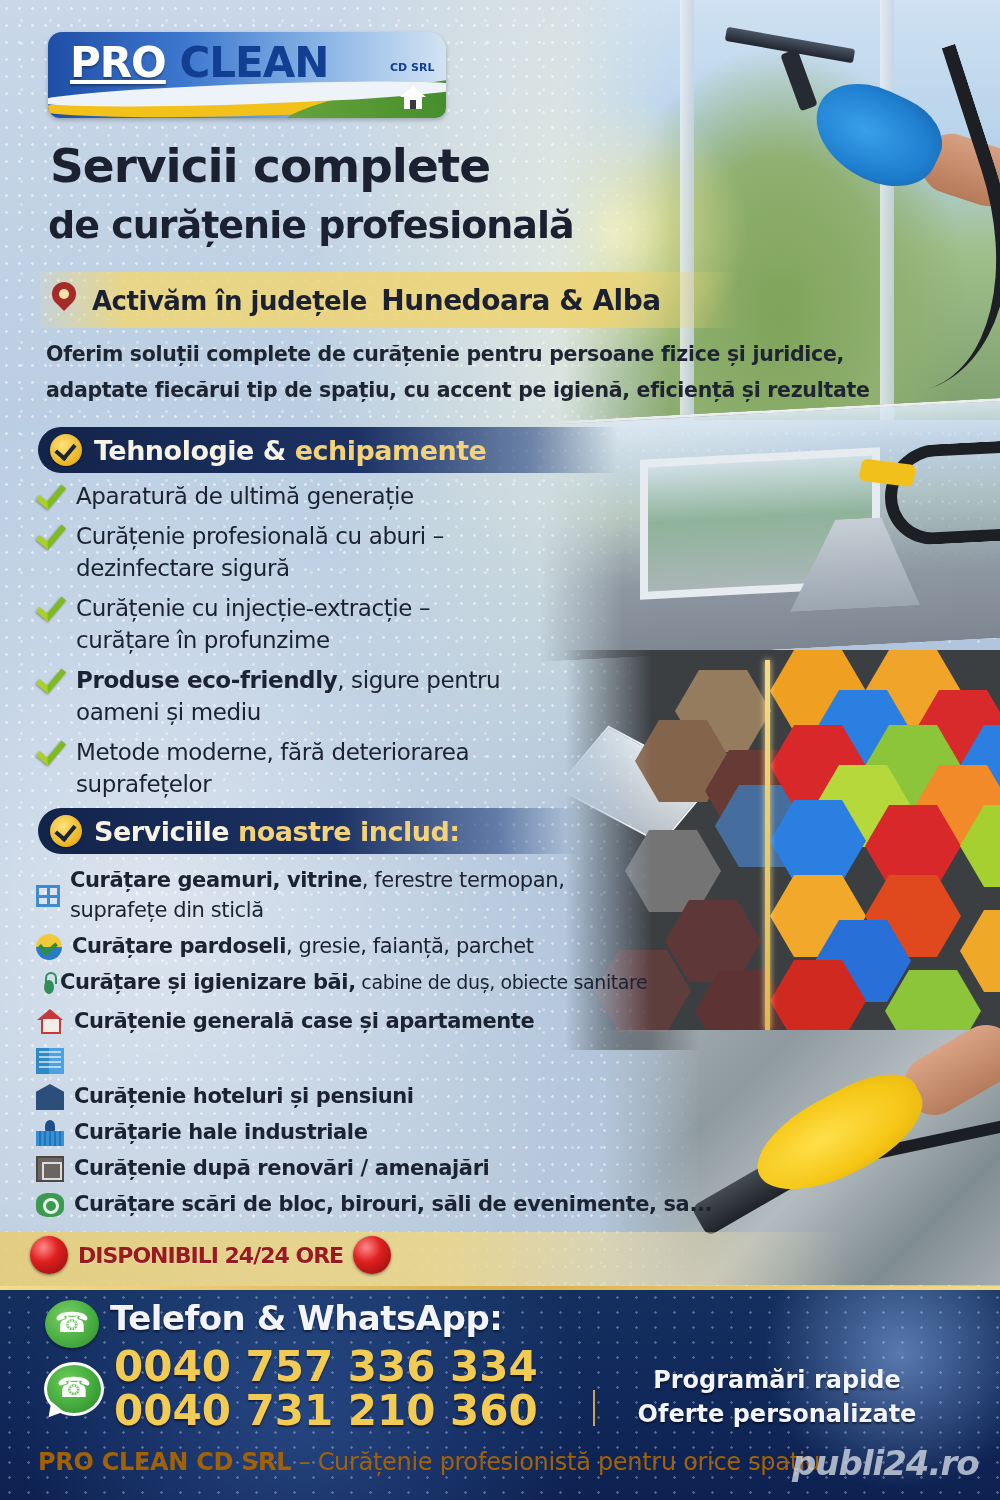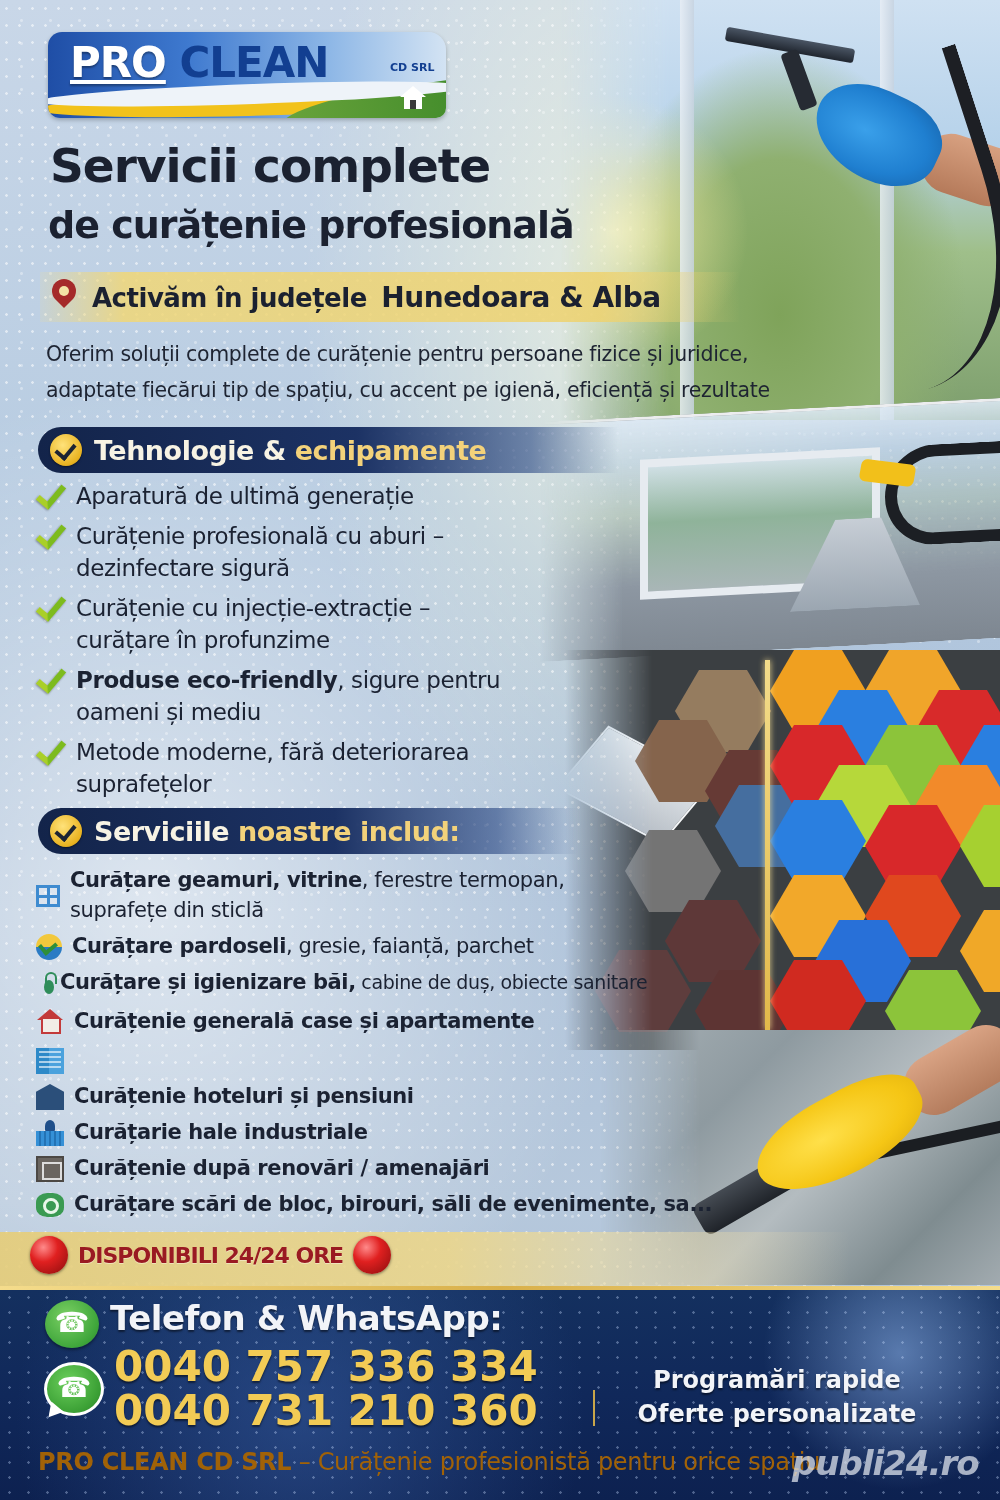--- a/index.html
+++ b/index.html
@@ -102,31 +102,31 @@
   .logo-house { position: absolute; left: 352px; top: 54px; width: 26px; height: 24px; }
   .logo-house .roof { position: absolute; left: 0; top: 0; width: 0; height: 0; border-left: 13px solid transparent; border-right: 13px solid transparent; border-bottom: 11px solid #fff; }
   .logo-house .walls { position: absolute; left: 4px; top: 10px; width: 18px; height: 13px; background: #fff; }
   .logo-house .door { position: absolute; left: 10px; top: 14px; width: 6px; height: 9px; background: #3a3a3a; }
 
   
   .headline1 { left: 50px; top: 138px; font-size: 47px; font-weight: bold; color: #1b2130; letter-spacing: -1px; }
   .headline2 { left: 48px; top: 203px; font-size: 38px; font-weight: bold; color: #1b2130; letter-spacing: -1px; }
 
   .location-bar {
-    left: 40px; top: 272px; width: 700px; height: 50px;
+    left: 40px; top: 272px; width: 700px; height: 56px;
     background: linear-gradient(90deg, rgba(240,222,150,0.15) 0%, rgba(240,215,120,0.85) 12%, rgba(238,210,110,0.85) 80%, rgba(240,220,140,0) 100%);
     display: flex; align-items: center; padding-left: 10px;
   }
   .pin { width: 28px; height: 36px; position: relative; margin-right: 14px; }
   .pin .drop { position: absolute; left: 2px; top: 0; width: 24px; height: 24px; background: #a52a2a; border-radius: 50% 50% 50% 0; transform: rotate(-45deg); }
   .pin .hole { position: absolute; left: 9px; top: 7px; width: 10px; height: 10px; background: #f3e3a6; border-radius: 50%; }
   .loc-text { font-size: 26px; color: #1b2130; font-weight: bold; letter-spacing: -0.5px; }
   .loc-text .strong { font-size: 28px; margin-left: 6px; }
 
-  .intro { left: 46px; top: 336px; width: 880px; font-size: 20.5px; line-height: 36px; color: #1e2432; letter-spacing: -0.3px; }
+  .intro { left: 46px; top: 336px; width: 880px; font-size: 20.5px; line-height: 36px; color: #1e2432; letter-spacing: -0.3px; font-weight: bold; }
 
   
   .section-bar {
     height: 46px; border-radius: 24px 0 0 24px;
     background: linear-gradient(90deg,#13244a 0%,#1c3264 55%,rgba(40,70,130,0.6) 85%,rgba(60,90,150,0) 100%);
     display: flex; align-items: center; padding-left: 12px;
   }
   .check-badge { width: 32px; height: 32px; border-radius: 50%; background: radial-gradient(circle at 40% 35%,#ffe27a,#e9b321 70%,#b8860b); position: relative; margin-right: 12px; box-shadow: 0 1px 2px rgba(0,0,0,.5); }
   .check-badge::after { content:""; position:absolute; left:9px; top:6px; width:9px; height:15px; border-right:4px solid #1c2433; border-bottom:4px solid #1c2433; transform: rotate(40deg); }
   .sec-title { font-size: 27px; font-weight: bold; letter-spacing: -0.5px; }

